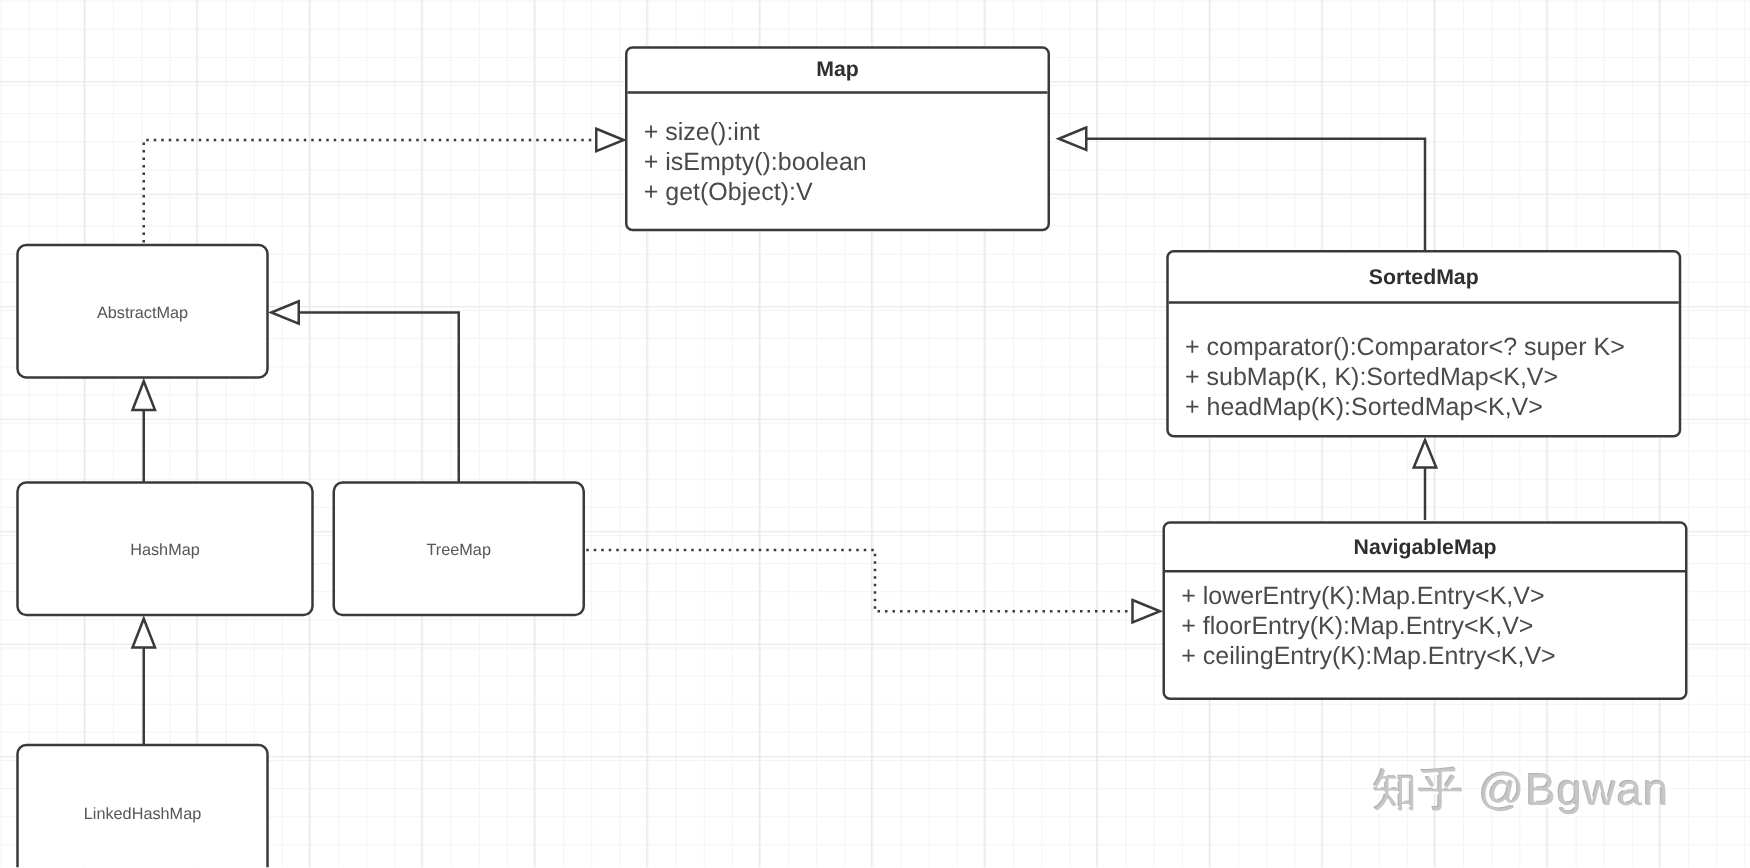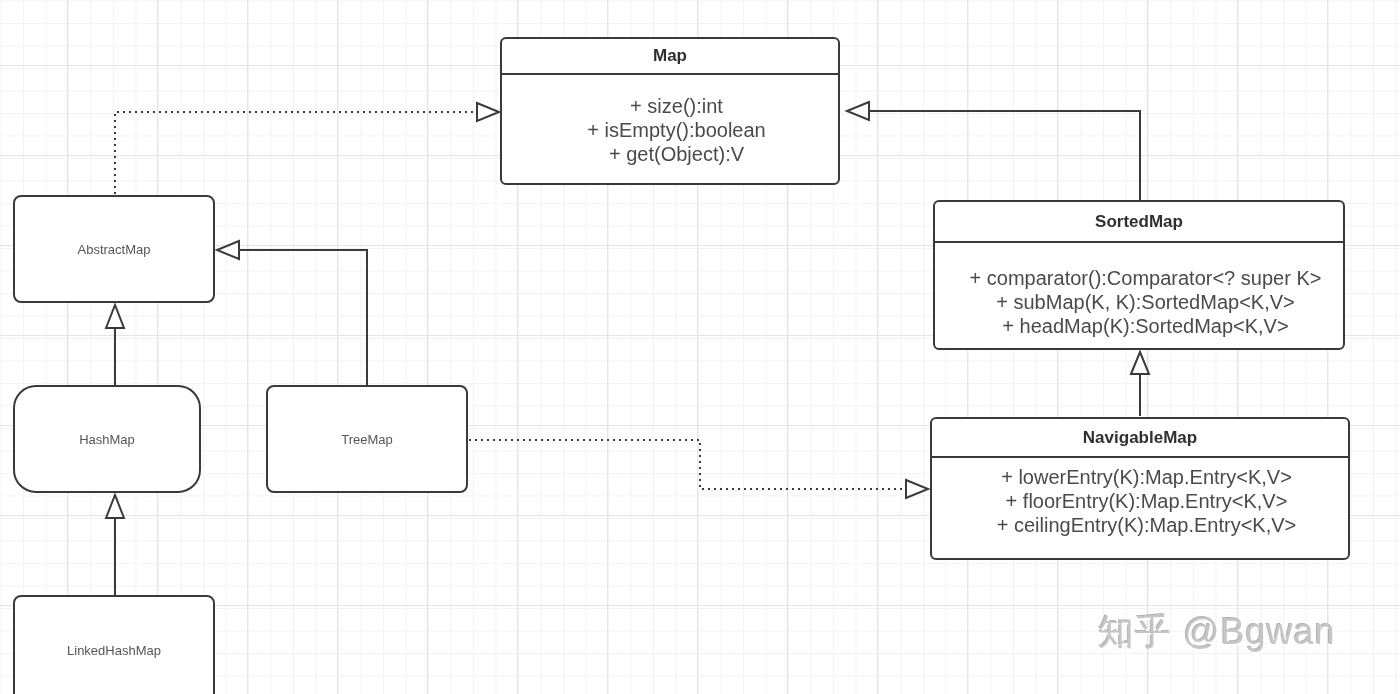--- a/index.html
+++ b/index.html
@@ -23,21 +23,21 @@
   .edges path.dashed { stroke-dasharray: 2 4; }
   .edges path.head { fill: #ffffff; stroke: #3a3a3a; stroke-width: 2; stroke-linejoin: miter; }
 
   .uml-box, .simple-box {
     position: absolute;
     z-index: 2;
     box-sizing: border-box;
     background: #ffffff;
     border: 2px solid #3a3a3a;
   }
-  .uml-box { border-radius: 6px; text-align: center; }
+  .uml-box { border-radius: 6px; }
   .simple-box {
     border-radius: 8px;
     display: flex;
     align-items: center;
     justify-content: center;
     font-size: 13px;
     color: #565656;
   }
   .uml-title {
     display: flex;
@@ -64,21 +64,21 @@
 
   .box-sortedmap     { left: 933px; top: 200px; width: 412px; height: 150px; }
   .box-sortedmap .uml-title { height: 41px; }
   .box-sortedmap .uml-methods { padding-top: 23px; }
 
   .box-navigablemap  { left: 930px; top: 417px; width: 420px; height: 143px; }
   .box-navigablemap .uml-title { height: 39px; }
   .box-navigablemap .uml-methods { padding-top: 7px; }
 
   .box-abstractmap   { left: 13px;  top: 195px; width: 202px; height: 108px; }
-  .box-hashmap       { left: 13px;  top: 385px; width: 188px; height: 108px; border-radius: 23px; }
+  .box-hashmap       { left: 13px;  top: 385px; width: 238px; height: 108px; }
   .box-treemap       { left: 266px; top: 385px; width: 202px; height: 108px; }
   .box-linkedhashmap { left: 13px;  top: 595px; width: 202px; height: 110px; }
 
   .watermark {
     position: absolute;
     z-index: 3;
     left: 1098px;
     top: 608px;
     font-size: 36px;
     letter-spacing: 1px;

